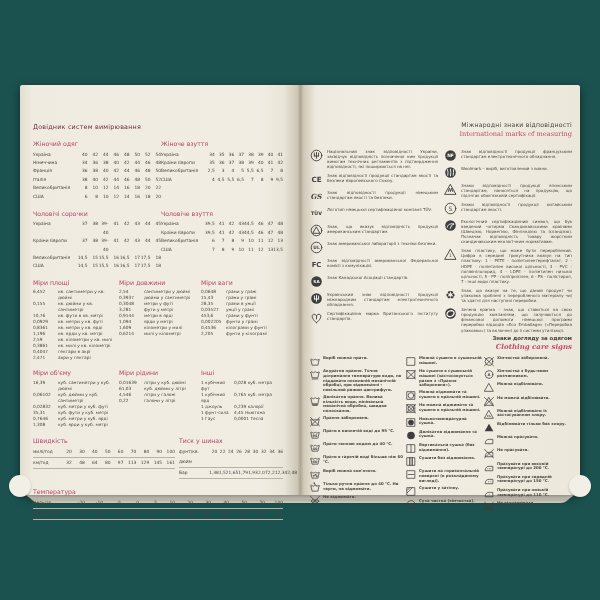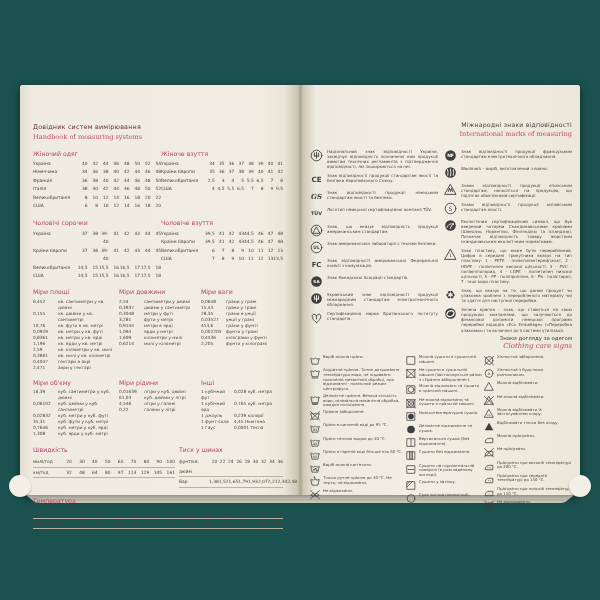--- a/index.html
+++ b/index.html
@@ -36,21 +36,21 @@
 
   
   .rp-content{position:absolute;left:10px;top:36px;width:262px;}
   .rh{text-align:right;}
   .rh-uk{font-size:6.2px;color:#474440;letter-spacing:.2px;}
   .rh-en{font-size:6.6px;color:#c24a6c;font-family:"DejaVu Serif",serif;margin-top:1.5px;}
   .marks{display:grid;grid-template-columns:128px 128px;column-gap:6px;margin-top:11px;}
   .mk{display:flex;gap:4px;margin-bottom:4px;}
   .mk-icon{flex:0 0 13px;width:13px;height:13px;}
   .mk-text{font-size:4.05px;line-height:5.1px;text-align:justify;color:#4a4842;flex:1;}
-  .care-wrap{position:absolute;left:10px;top:250px;width:262px;}
+  .care-wrap{position:absolute;left:10px;top:250px;width:262px;font-weight:bold;}
   .care-uk{font-size:5.4px;color:#474440;}
   .care-en{font-size:7px;color:#c24a6c;font-family:"DejaVu Serif",serif;font-style:italic;margin-top:1px;}
   .care-grid{display:grid;grid-template-columns:94px 76px 88px;column-gap:2px;margin-top:5px;}
   .cr{display:flex;gap:3px;margin-bottom:2.2px;}
   .cr-icon{flex:0 0 10px;width:10px;height:11px;}
   .cr-text{font-size:3.9px;line-height:4.7px;color:#4a4842;flex:1;}
   svg{display:block;}
 </style>
 </head>
 <body>
@@ -58,21 +58,20 @@
 <div class="stage">
   <div class="book">
     <div class="under1"></div>
     <div class="under2"></div>
     <div class="spread">
 
       <div class="pgl">
         <div class="lp-content">
           <div>
             <div class="hb-uk">Довідник систем вимірювання</div>
-            <div class="hb-en">Handbook of measuring systems</div>
           </div>
           <div class="g2a">
             <section>
               <div class="sh">Жіночий одяг</div>
               <div>
                   <div class="srow" style="grid-template-columns: 44px repeat(8, 1fr);">
                     <span class="lbl">Україна</span>
                     <span class="num">40</span>
                     <span class="num">42</span>
                     <span class="num">44</span>

